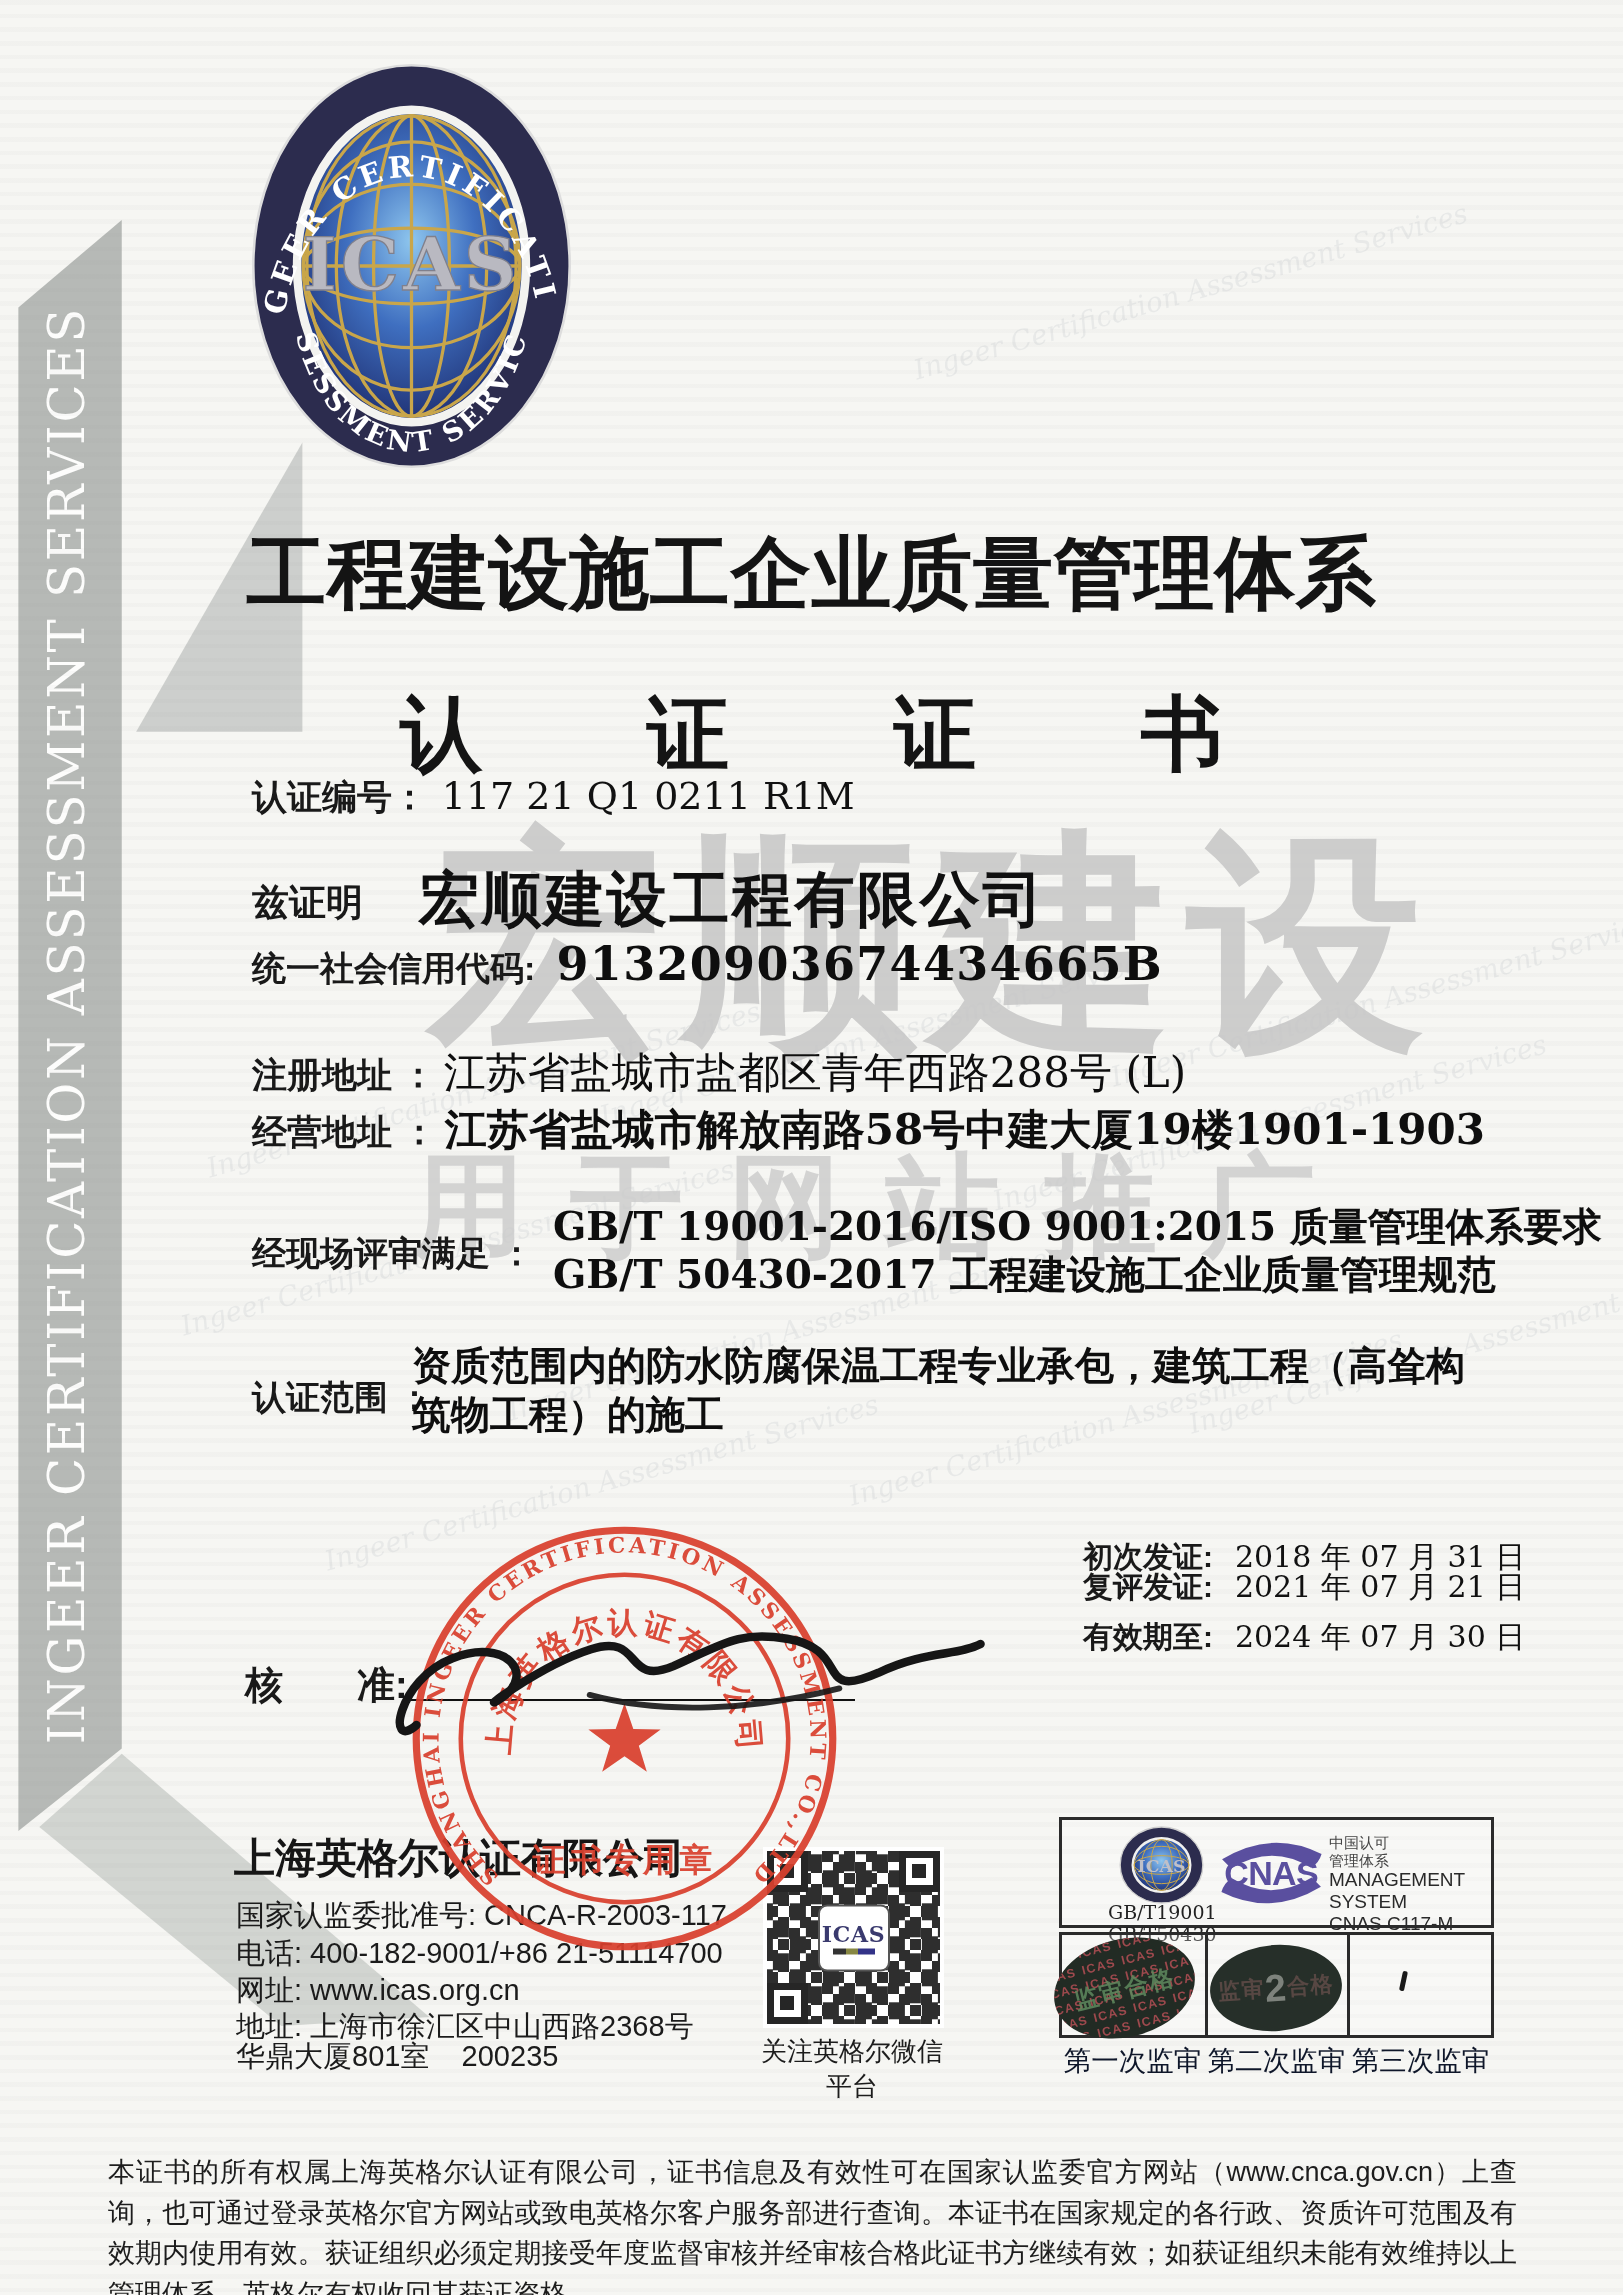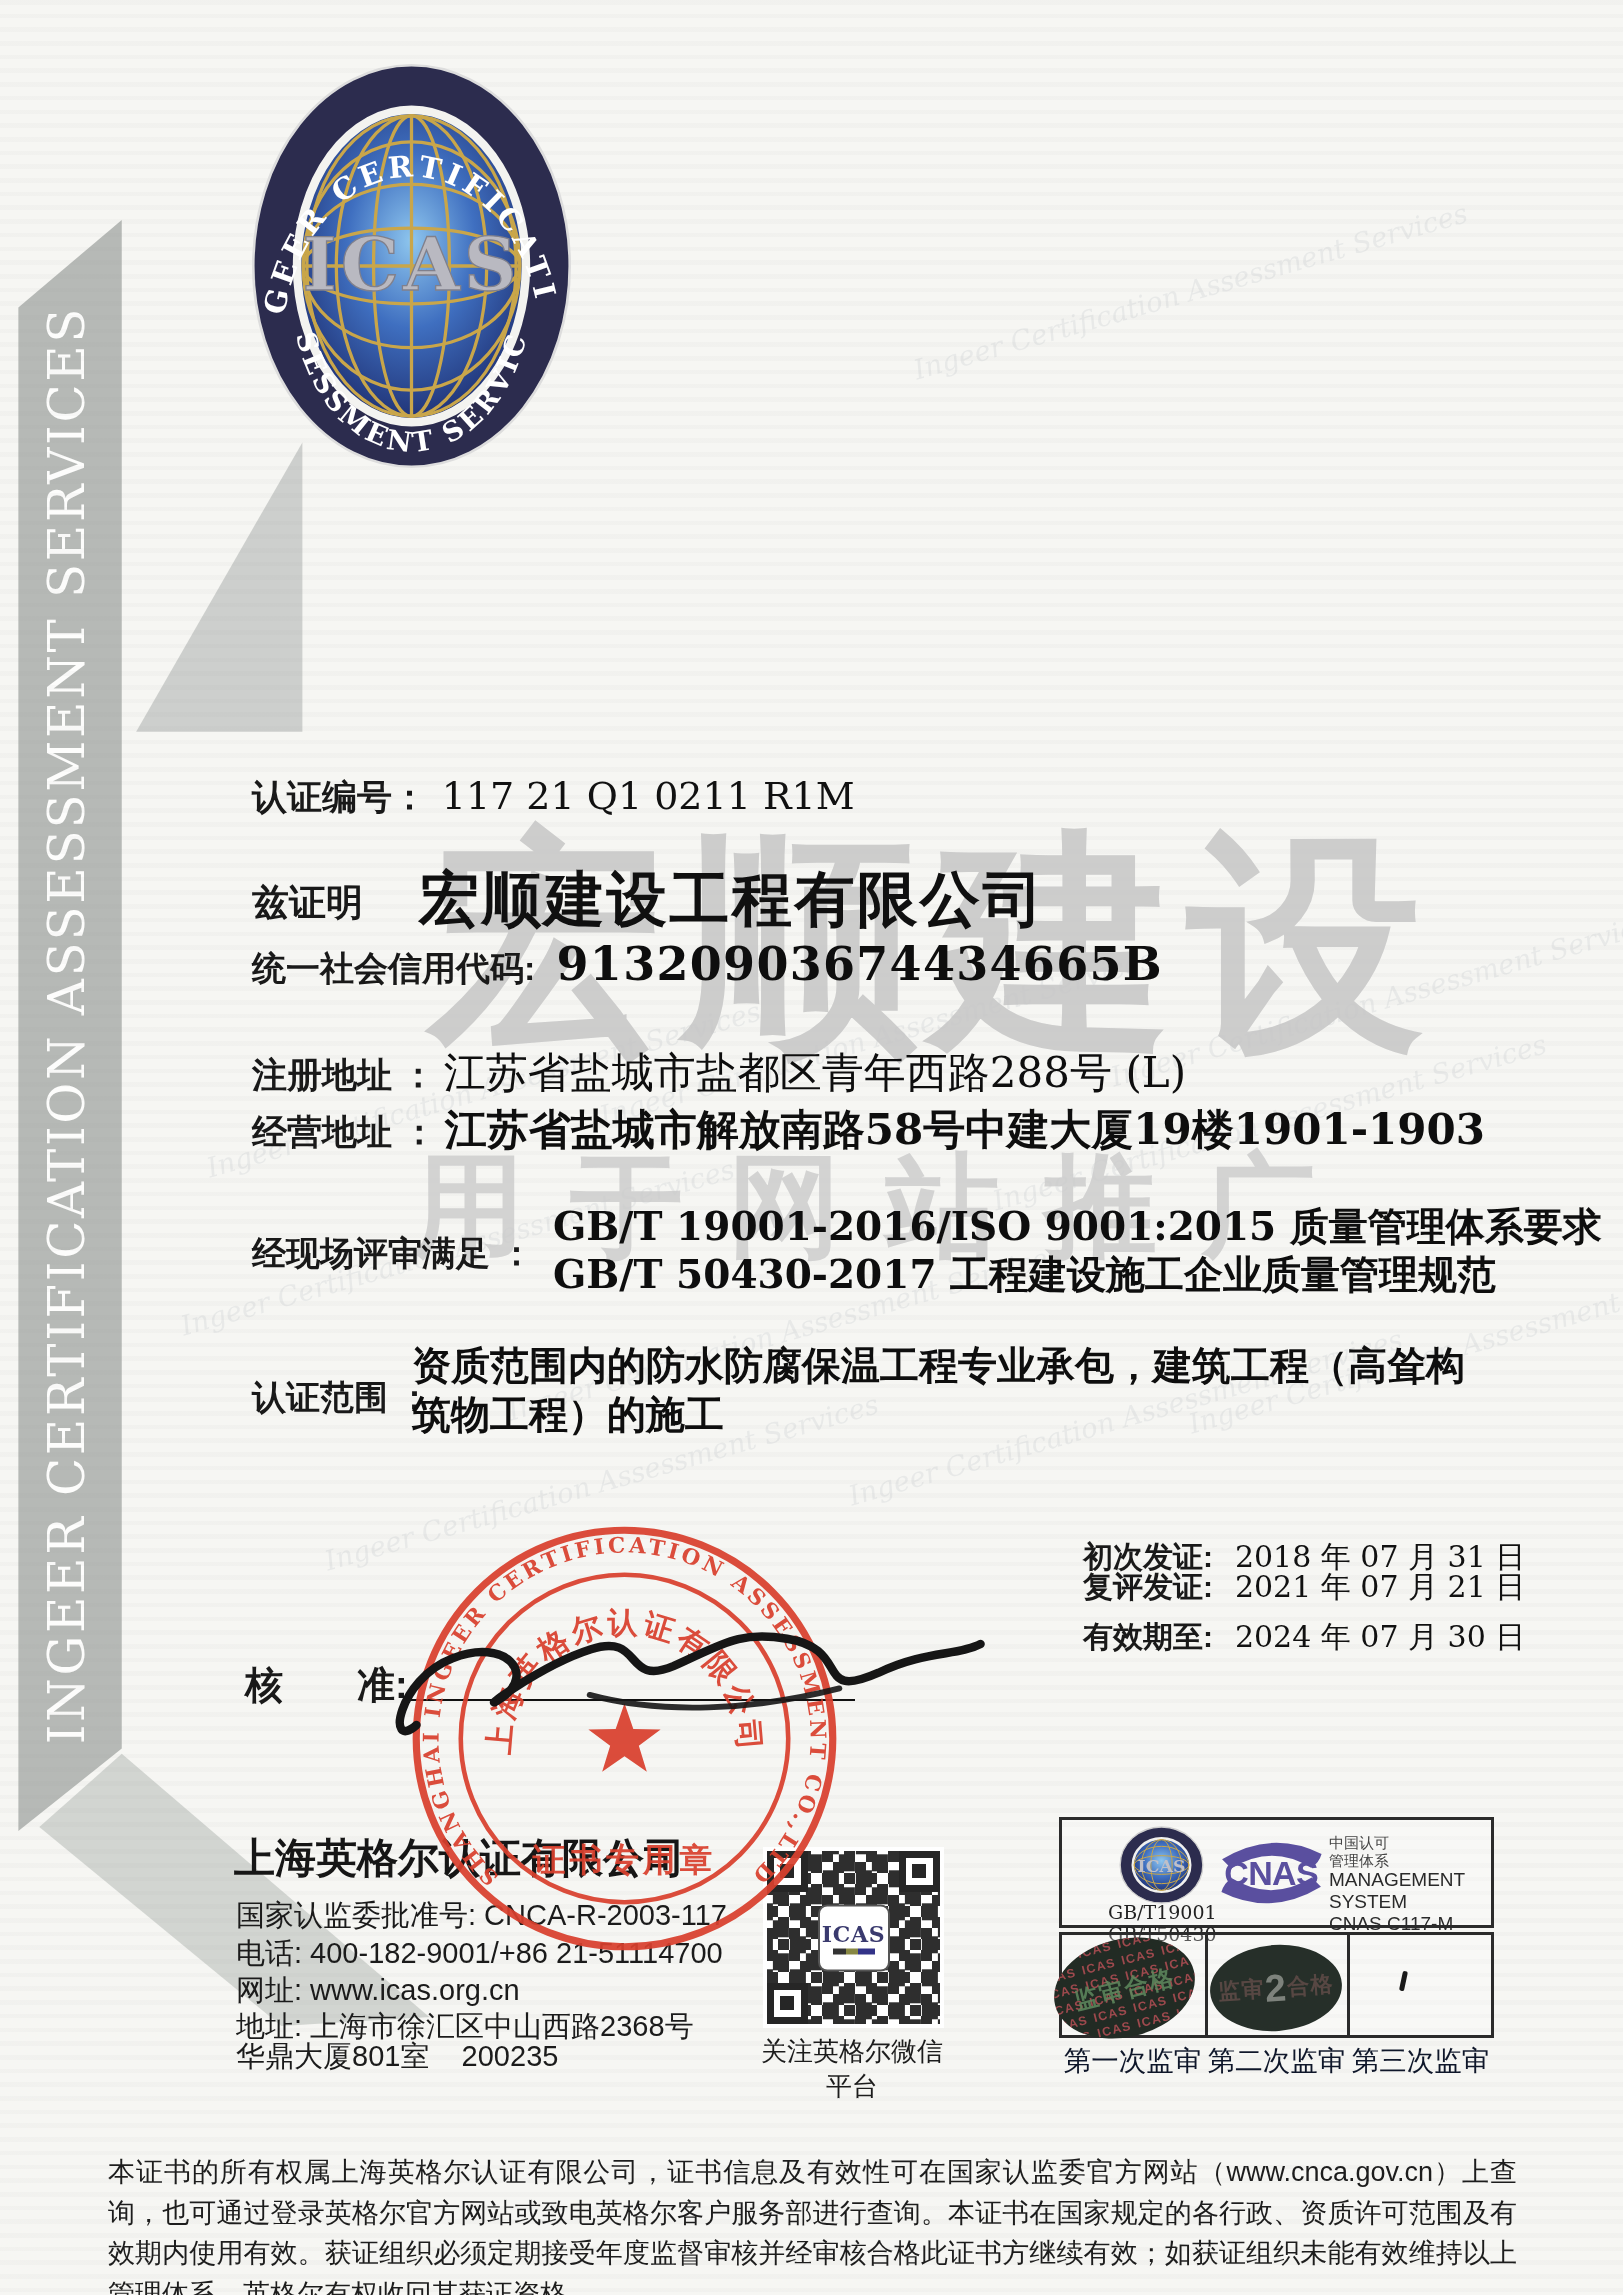--- a/index.html
+++ b/index.html
@@ -137,20 +137,24 @@
     </g>
     <text x="247" y="352" text-anchor="middle" font-size="112" font-weight="bold" fill="#b9b9c1" stroke="#80808c" stroke-width="2" letter-spacing="6">ICAS</text>
     <text font-size="45" font-weight="bold" fill="#ffffff" letter-spacing="7">
       <textPath href="#arcTop" startOffset="50%" text-anchor="middle">INGEER CERTIFICATION</textPath>
     </text>
     <text font-size="42" font-weight="bold" fill="#ffffff" letter-spacing="5">
       <textPath href="#arcBot" startOffset="50%" text-anchor="middle">ASSESSMENT SERVICES</textPath>
     </text>
   </svg>
 
+  <div class="abs title-wrap">
+    <div class="title1">工程建设施工企业质量管理体系</div>
+    <div class="title2">认 证 证 书</div>
+  </div>
 
   <div class="row" style="left:252px;top:774px;">
     <span class="lbl" style="font-size:35px;">认证编号：</span>
     <span class="serif" style="font-size:38px;color:#111;margin-left:11.8px;">117 21 Q1 0211 R1M</span>
   </div>
 
   <div class="row lbl" style="left:252px;top:878px;font-size:37px;">兹证明</div>
   <div class="row serif" style="left:419px;top:860px;font-size:60px;font-weight:bold;color:#101010;letter-spacing:2.6px;">宏顺建设工程有限公司</div>
 
   <div class="row" style="left:252px;top:937px;">

